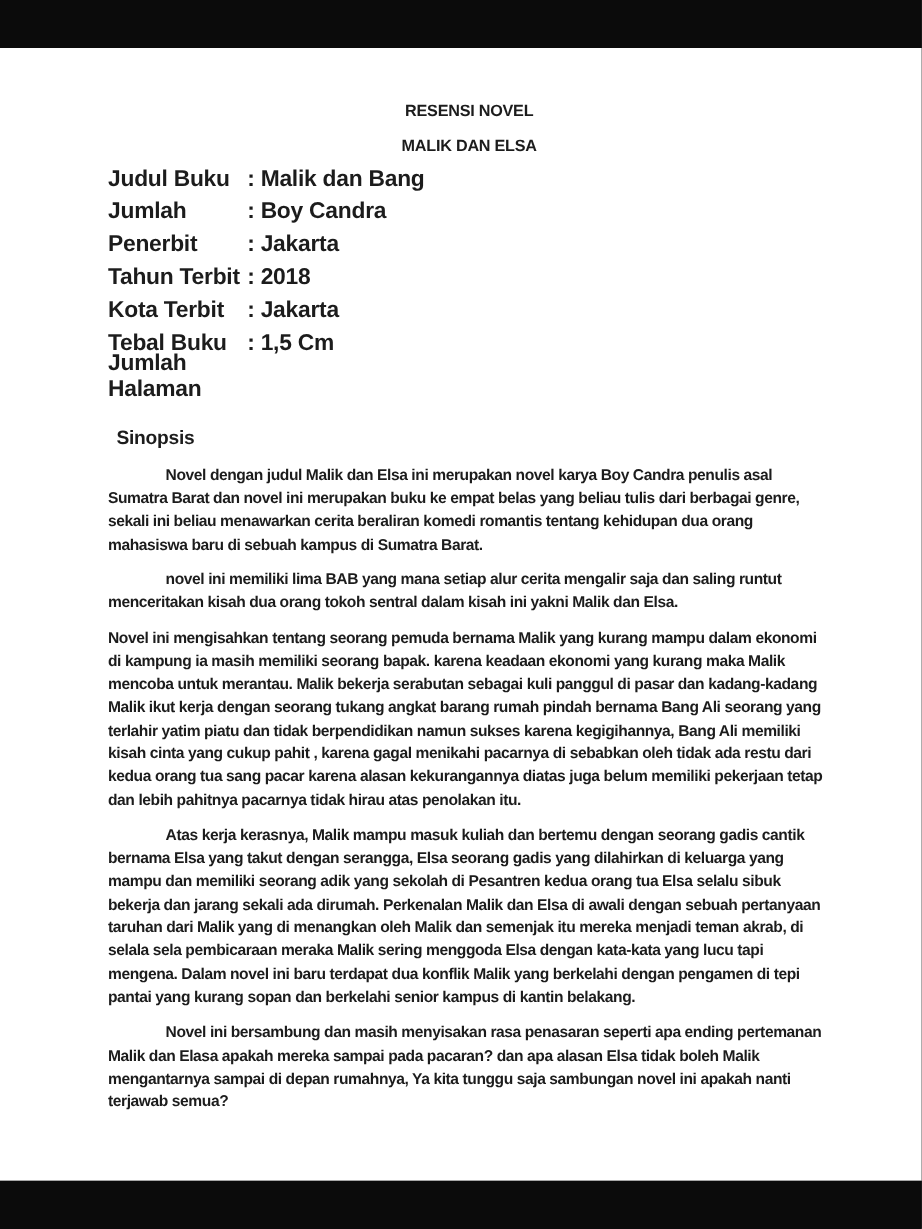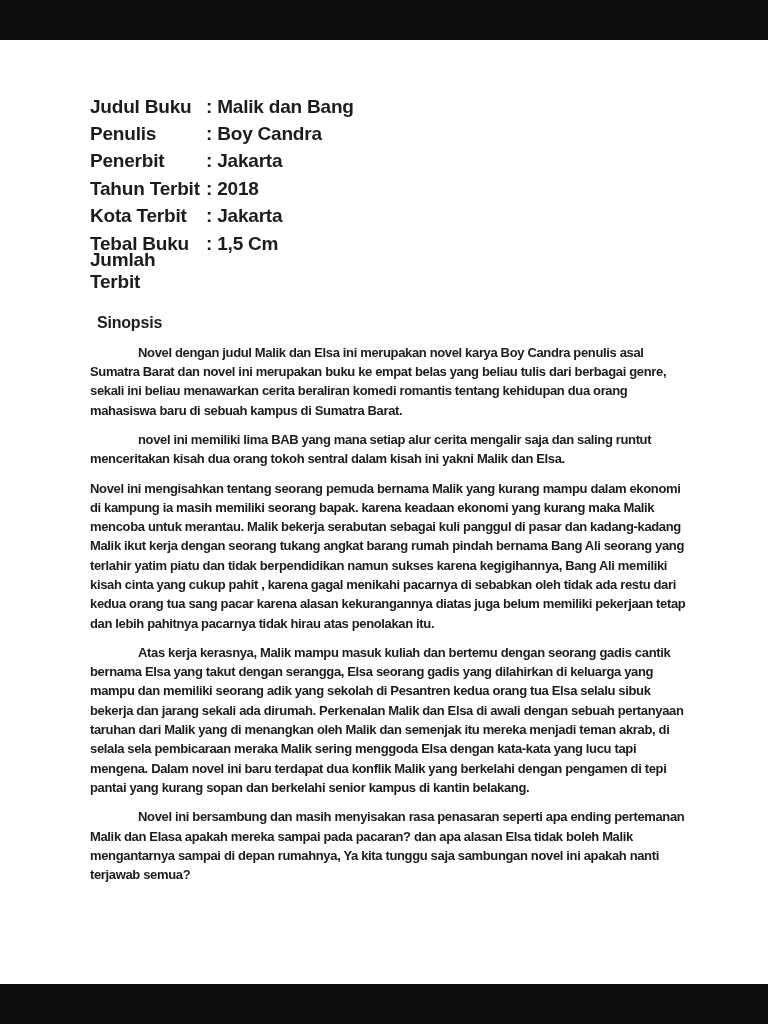--- a/index.html
+++ b/index.html
@@ -42,49 +42,53 @@
   }
   .body-copy p.indent { text-indent: 48px; }
 </style>
 </head>
 <body>
 
 <div class="letterbox top"></div>
 
 <div class="page">
 
+  <div class="titles">
+    <div class="doc-title">RESENSI NOVEL</div>
+    <div class="doc-subtitle">MALIK DAN ELSA</div>
+  </div>
 
 
   <div class="meta">
     <div class="meta-row">
       <span class="meta-label">Judul Buku</span>
       <span class="meta-value">: Malik dan Bang</span>
     </div>
     <div class="meta-row">
-      <span class="meta-label">Penulis</span>
+      <span class="meta-label">Jumlah</span>
       <span class="meta-value">: Boy Candra</span>
     </div>
     <div class="meta-row">
       <span class="meta-label">Penerbit</span>
       <span class="meta-value">: Jakarta</span>
     </div>
     <div class="meta-row">
       <span class="meta-label">Tahun Terbit</span>
       <span class="meta-value">: 2018</span>
     </div>
     <div class="meta-row">
       <span class="meta-label">Kota Terbit</span>
       <span class="meta-value">: Jakarta</span>
     </div>
     <div class="meta-row">
       <span class="meta-label">Tebal Buku</span>
       <span class="meta-value">: 1,5 Cm</span>
     </div>
     <div class="meta-row">
-      <span class="meta-label">Jumlah Terbit</span>
+      <span class="meta-label">Jumlah Halaman</span>
     </div>
   </div>
 
   <div class="section-heading">Sinopsis</div>
 
   <div class="body-copy">
     <p class="indent">Novel dengan judul Malik dan Elsa ini merupakan novel karya Boy Candra penulis asal Sumatra Barat dan novel ini merupakan buku ke empat belas yang beliau tulis dari berbagai genre, sekali ini beliau menawarkan cerita beraliran komedi romantis tentang kehidupan dua orang mahasiswa baru di sebuah kampus di Sumatra Barat.</p>
     <p class="indent">novel ini memiliki lima BAB yang mana setiap alur cerita mengalir saja dan saling runtut menceritakan kisah dua orang tokoh sentral dalam kisah ini yakni Malik dan Elsa.</p>
     <p>Novel ini mengisahkan tentang seorang pemuda bernama Malik yang kurang mampu dalam ekonomi di kampung ia masih memiliki seorang bapak. karena keadaan ekonomi yang kurang maka Malik mencoba untuk merantau. Malik bekerja serabutan sebagai kuli panggul di pasar dan kadang-kadang Malik ikut kerja dengan seorang tukang angkat barang rumah pindah bernama Bang Ali seorang yang terlahir yatim piatu dan tidak berpendidikan namun sukses karena kegigihannya, Bang Ali memiliki kisah cinta yang cukup pahit , karena gagal menikahi pacarnya di sebabkan oleh tidak ada restu dari kedua orang tua sang pacar karena alasan kekurangannya diatas juga belum memiliki pekerjaan tetap dan lebih pahitnya pacarnya tidak hirau atas penolakan itu.</p>
     <p class="indent">Atas kerja kerasnya, Malik mampu masuk kuliah dan bertemu dengan seorang gadis cantik bernama Elsa yang takut dengan serangga, Elsa seorang gadis yang dilahirkan di keluarga yang mampu dan memiliki seorang adik yang sekolah di Pesantren kedua orang tua Elsa selalu sibuk bekerja dan jarang sekali ada dirumah. Perkenalan Malik dan Elsa di awali dengan sebuah pertanyaan taruhan dari Malik yang di menangkan oleh Malik dan semenjak itu mereka menjadi teman akrab, di selala sela pembicaraan meraka Malik sering menggoda Elsa dengan kata-kata yang lucu tapi mengena. Dalam novel ini baru terdapat dua konflik Malik yang berkelahi dengan pengamen di tepi pantai yang kurang sopan dan berkelahi senior kampus di kantin belakang.</p>

